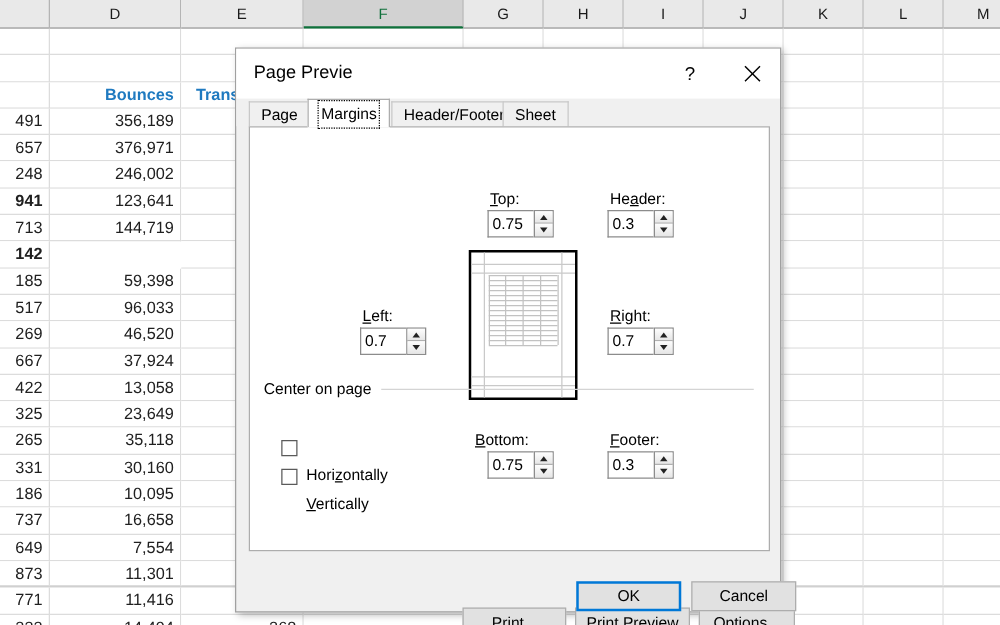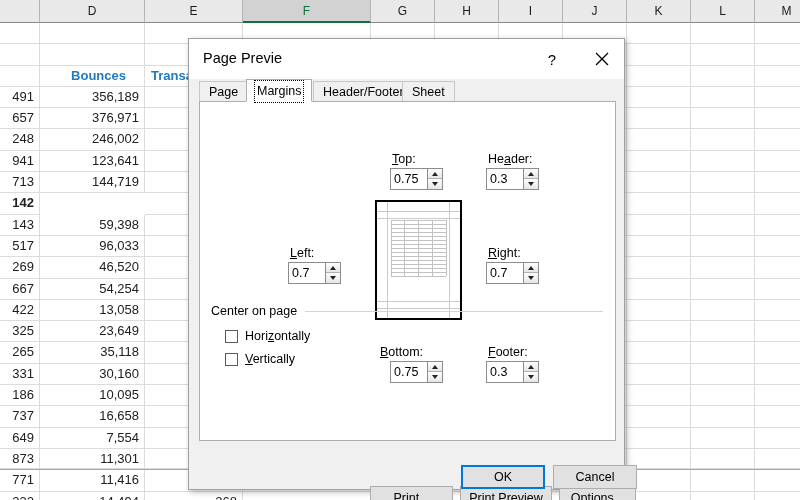--- a/index.html
+++ b/index.html
@@ -45,21 +45,21 @@
     font-size: 13px;
     color: #202020;
     line-height: 20px;
     padding: 0 5px;
     text-align: right;
     overflow: hidden;
     white-space: nowrap;
     background: #fff;
   }
   .gcell.hdr { color: #1f7ac0; font-weight: bold; text-align: left; padding-left: 6px;}
-  .gcell.hdr.r { text-align: right; padding-right: 18px; }
+  .gcell.hdr.r { text-align: right; padding-right: 5px; }
   .sep-strong { border-bottom: 1px solid #a6a6a6 !important; }
 
   
   .dialog {
     position: absolute;
     left: 188px; top: 38px;
     width: 437px; height: 452px;
     background: #f0f0f0;
     border: 1px solid #a0a0a0;
     box-shadow: 2px 2px 6px rgba(0,0,0,0.28);
@@ -191,21 +191,21 @@
     position: absolute;
     display: flex; align-items: center; gap: 7px;
   }
   .chkbox {
     width: 13px; height: 13px;
     border: 1px solid #5a5a5a;
     background: #fff;
     box-sizing: border-box;
     flex: 0 0 13px;
   }
-  .chklabel { font-size: 12.5px; color: #000; white-space: nowrap; }
+  .chklabel { font-size: 12.5px; color: #000; white-space: nowrap; margin-top: 44px; }
 
   .btn {
     position: absolute;
     height: 24px; line-height: 22px;
     text-align: center;
     font-size: 12.5px; color: #000;
     background: #e1e1e1;
     border: 1px solid #adadad;
     box-sizing: border-box;
     cursor: default;
@@ -311,21 +311,21 @@
           <div class="gcell" style="width: 128px; flex: 0 0 128px;"></div>
           <div class="gcell" style="width: 64px; flex: 0 0 64px;"></div>
           <div class="gcell" style="width: 64px; flex: 0 0 64px;"></div>
           <div class="gcell" style="width: 64px; flex: 0 0 64px;"></div>
           <div class="gcell" style="width: 64px; flex: 0 0 64px;"></div>
           <div class="gcell" style="width: 64px; flex: 0 0 64px;"></div>
           <div class="gcell" style="width: 64px; flex: 0 0 64px;"></div>
           <div class="gcell" style="width: 64px; flex: 0 0 64px;"></div>
         </div>
         <div class="grow">
-          <div class="gcell" style="width: 40px; flex: 0 0 40px;">941</div>
+          <div class="gcell" style="width: 40px; flex: 0 0 40px; font-weight: bold;">941</div>
           <div class="gcell" style="width: 105px; flex: 0 0 105px;">123,641</div>
           <div class="gcell" style="width: 98px; flex: 0 0 98px;">8,208</div>
           <div class="gcell" style="width: 128px; flex: 0 0 128px;"></div>
           <div class="gcell" style="width: 64px; flex: 0 0 64px;"></div>
           <div class="gcell" style="width: 64px; flex: 0 0 64px;"></div>
           <div class="gcell" style="width: 64px; flex: 0 0 64px;"></div>
           <div class="gcell" style="width: 64px; flex: 0 0 64px;"></div>
           <div class="gcell" style="width: 64px; flex: 0 0 64px;"></div>
           <div class="gcell" style="width: 64px; flex: 0 0 64px;"></div>
           <div class="gcell" style="width: 64px; flex: 0 0 64px;"></div>
@@ -350,21 +350,21 @@
           <div class="gcell" style="width: 128px; flex: 0 0 128px;"></div>
           <div class="gcell" style="width: 64px; flex: 0 0 64px;"></div>
           <div class="gcell" style="width: 64px; flex: 0 0 64px;"></div>
           <div class="gcell" style="width: 64px; flex: 0 0 64px;"></div>
           <div class="gcell" style="width: 64px; flex: 0 0 64px;"></div>
           <div class="gcell" style="width: 64px; flex: 0 0 64px;"></div>
           <div class="gcell" style="width: 64px; flex: 0 0 64px;"></div>
           <div class="gcell" style="width: 64px; flex: 0 0 64px;"></div>
         </div>
         <div class="grow">
-          <div class="gcell" style="width: 40px; flex: 0 0 40px;">143</div>
+          <div class="gcell" style="width: 40px; flex: 0 0 40px;">185</div>
           <div class="gcell" style="width: 105px; flex: 0 0 105px;">59,398</div>
           <div class="gcell" style="width: 98px; flex: 0 0 98px;">5,656</div>
           <div class="gcell" style="width: 128px; flex: 0 0 128px;"></div>
           <div class="gcell" style="width: 64px; flex: 0 0 64px;"></div>
           <div class="gcell" style="width: 64px; flex: 0 0 64px;"></div>
           <div class="gcell" style="width: 64px; flex: 0 0 64px;"></div>
           <div class="gcell" style="width: 64px; flex: 0 0 64px;"></div>
           <div class="gcell" style="width: 64px; flex: 0 0 64px;"></div>
           <div class="gcell" style="width: 64px; flex: 0 0 64px;"></div>
           <div class="gcell" style="width: 64px; flex: 0 0 64px;"></div>
@@ -390,21 +390,21 @@
           <div class="gcell" style="width: 64px; flex: 0 0 64px;"></div>
           <div class="gcell" style="width: 64px; flex: 0 0 64px;"></div>
           <div class="gcell" style="width: 64px; flex: 0 0 64px;"></div>
           <div class="gcell" style="width: 64px; flex: 0 0 64px;"></div>
           <div class="gcell" style="width: 64px; flex: 0 0 64px;"></div>
           <div class="gcell" style="width: 64px; flex: 0 0 64px;"></div>
           <div class="gcell" style="width: 64px; flex: 0 0 64px;"></div>
         </div>
         <div class="grow">
           <div class="gcell" style="width: 40px; flex: 0 0 40px;">667</div>
-          <div class="gcell" style="width: 105px; flex: 0 0 105px;">54,254</div>
+          <div class="gcell" style="width: 105px; flex: 0 0 105px;">37,924</div>
           <div class="gcell" style="width: 98px; flex: 0 0 98px;">3,097</div>
           <div class="gcell" style="width: 128px; flex: 0 0 128px;"></div>
           <div class="gcell" style="width: 64px; flex: 0 0 64px;"></div>
           <div class="gcell" style="width: 64px; flex: 0 0 64px;"></div>
           <div class="gcell" style="width: 64px; flex: 0 0 64px;"></div>
           <div class="gcell" style="width: 64px; flex: 0 0 64px;"></div>
           <div class="gcell" style="width: 64px; flex: 0 0 64px;"></div>
           <div class="gcell" style="width: 64px; flex: 0 0 64px;"></div>
           <div class="gcell" style="width: 64px; flex: 0 0 64px;"></div>
         </div>

